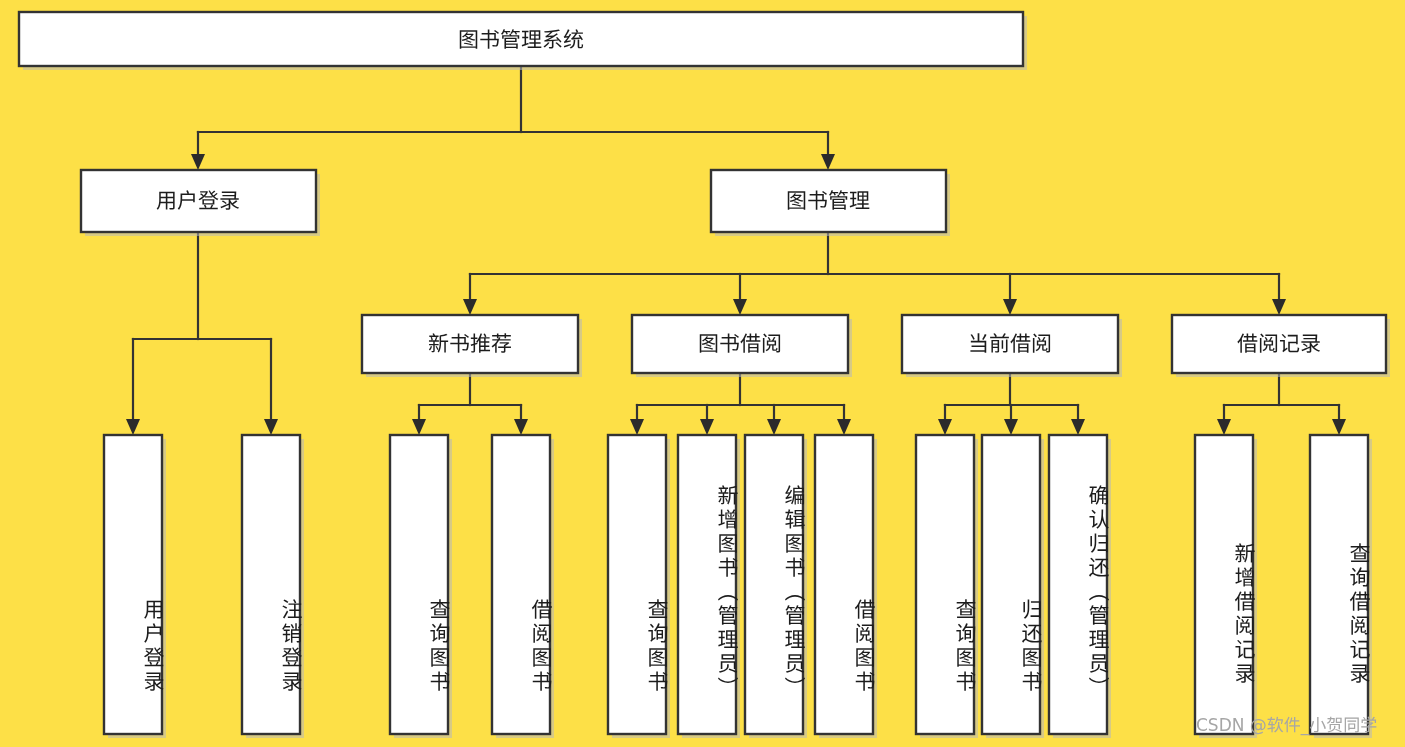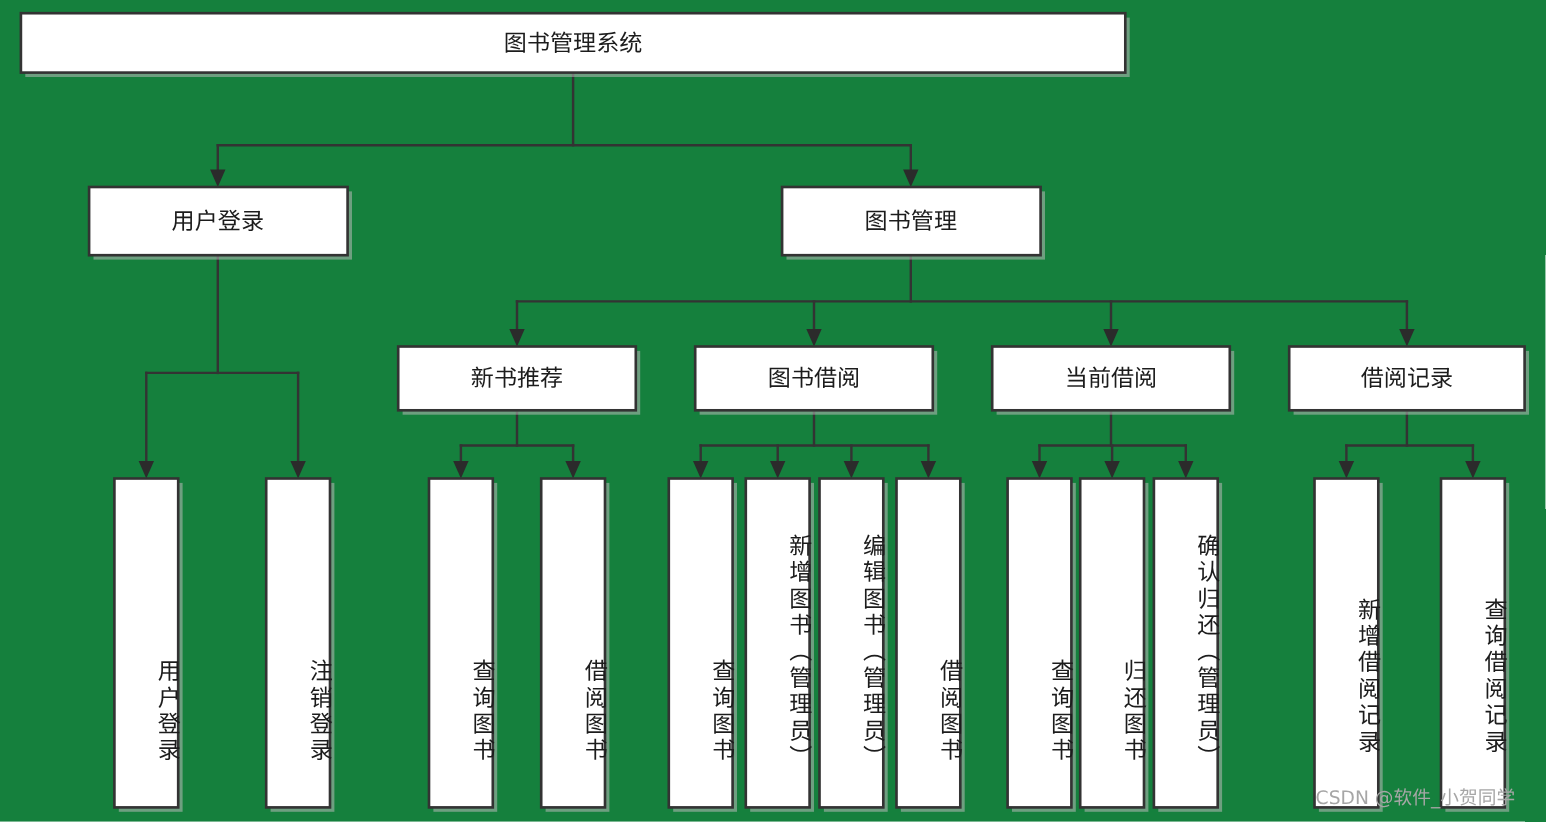--- a/index.html
+++ b/index.html
@@ -11,21 +11,21 @@
   body {
     width: 1405px;
     height: 747px;
     overflow: hidden;
     font-family: "DejaVu Sans", "Liberation Sans", sans-serif;
   }
   #diagram-root {
     position: relative;
     width: 1405px;
     height: 747px;
-    background: #15803d;
+    background: #fde047;
   }
   svg.diagram-canvas {
     display: block;
     width: 1405px;
     height: 747px;
   }
   .node-box {
     fill: #ffffff;
     stroke: #333333;
     stroke-width: 2.4;

